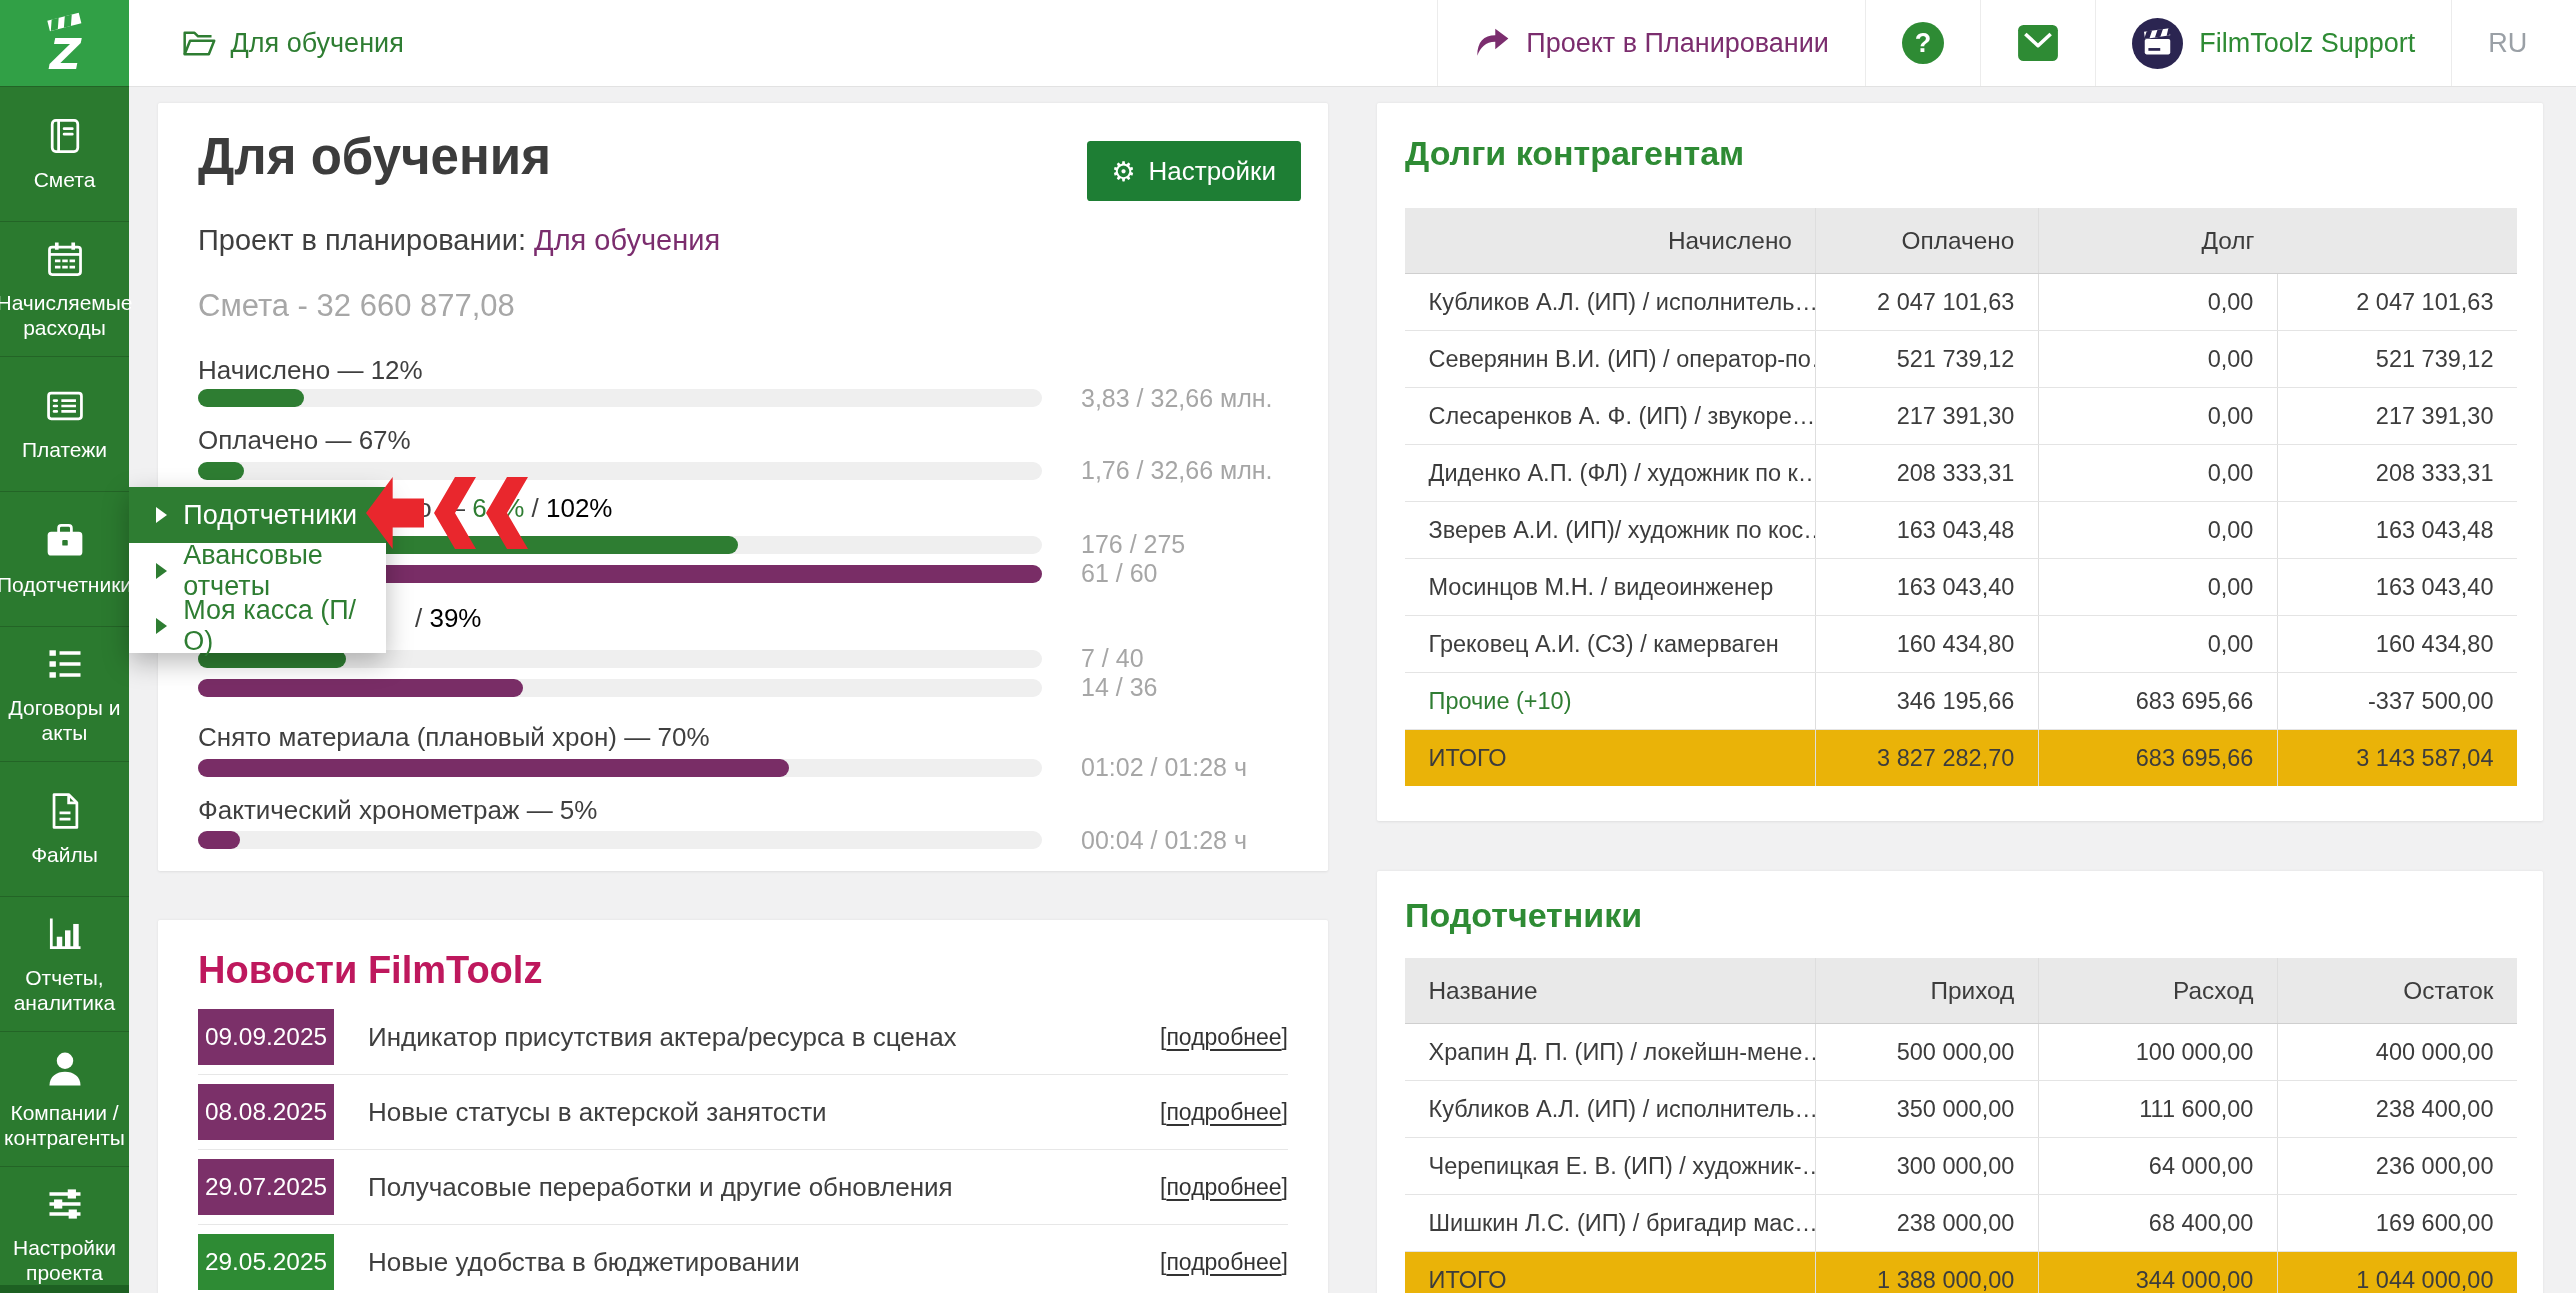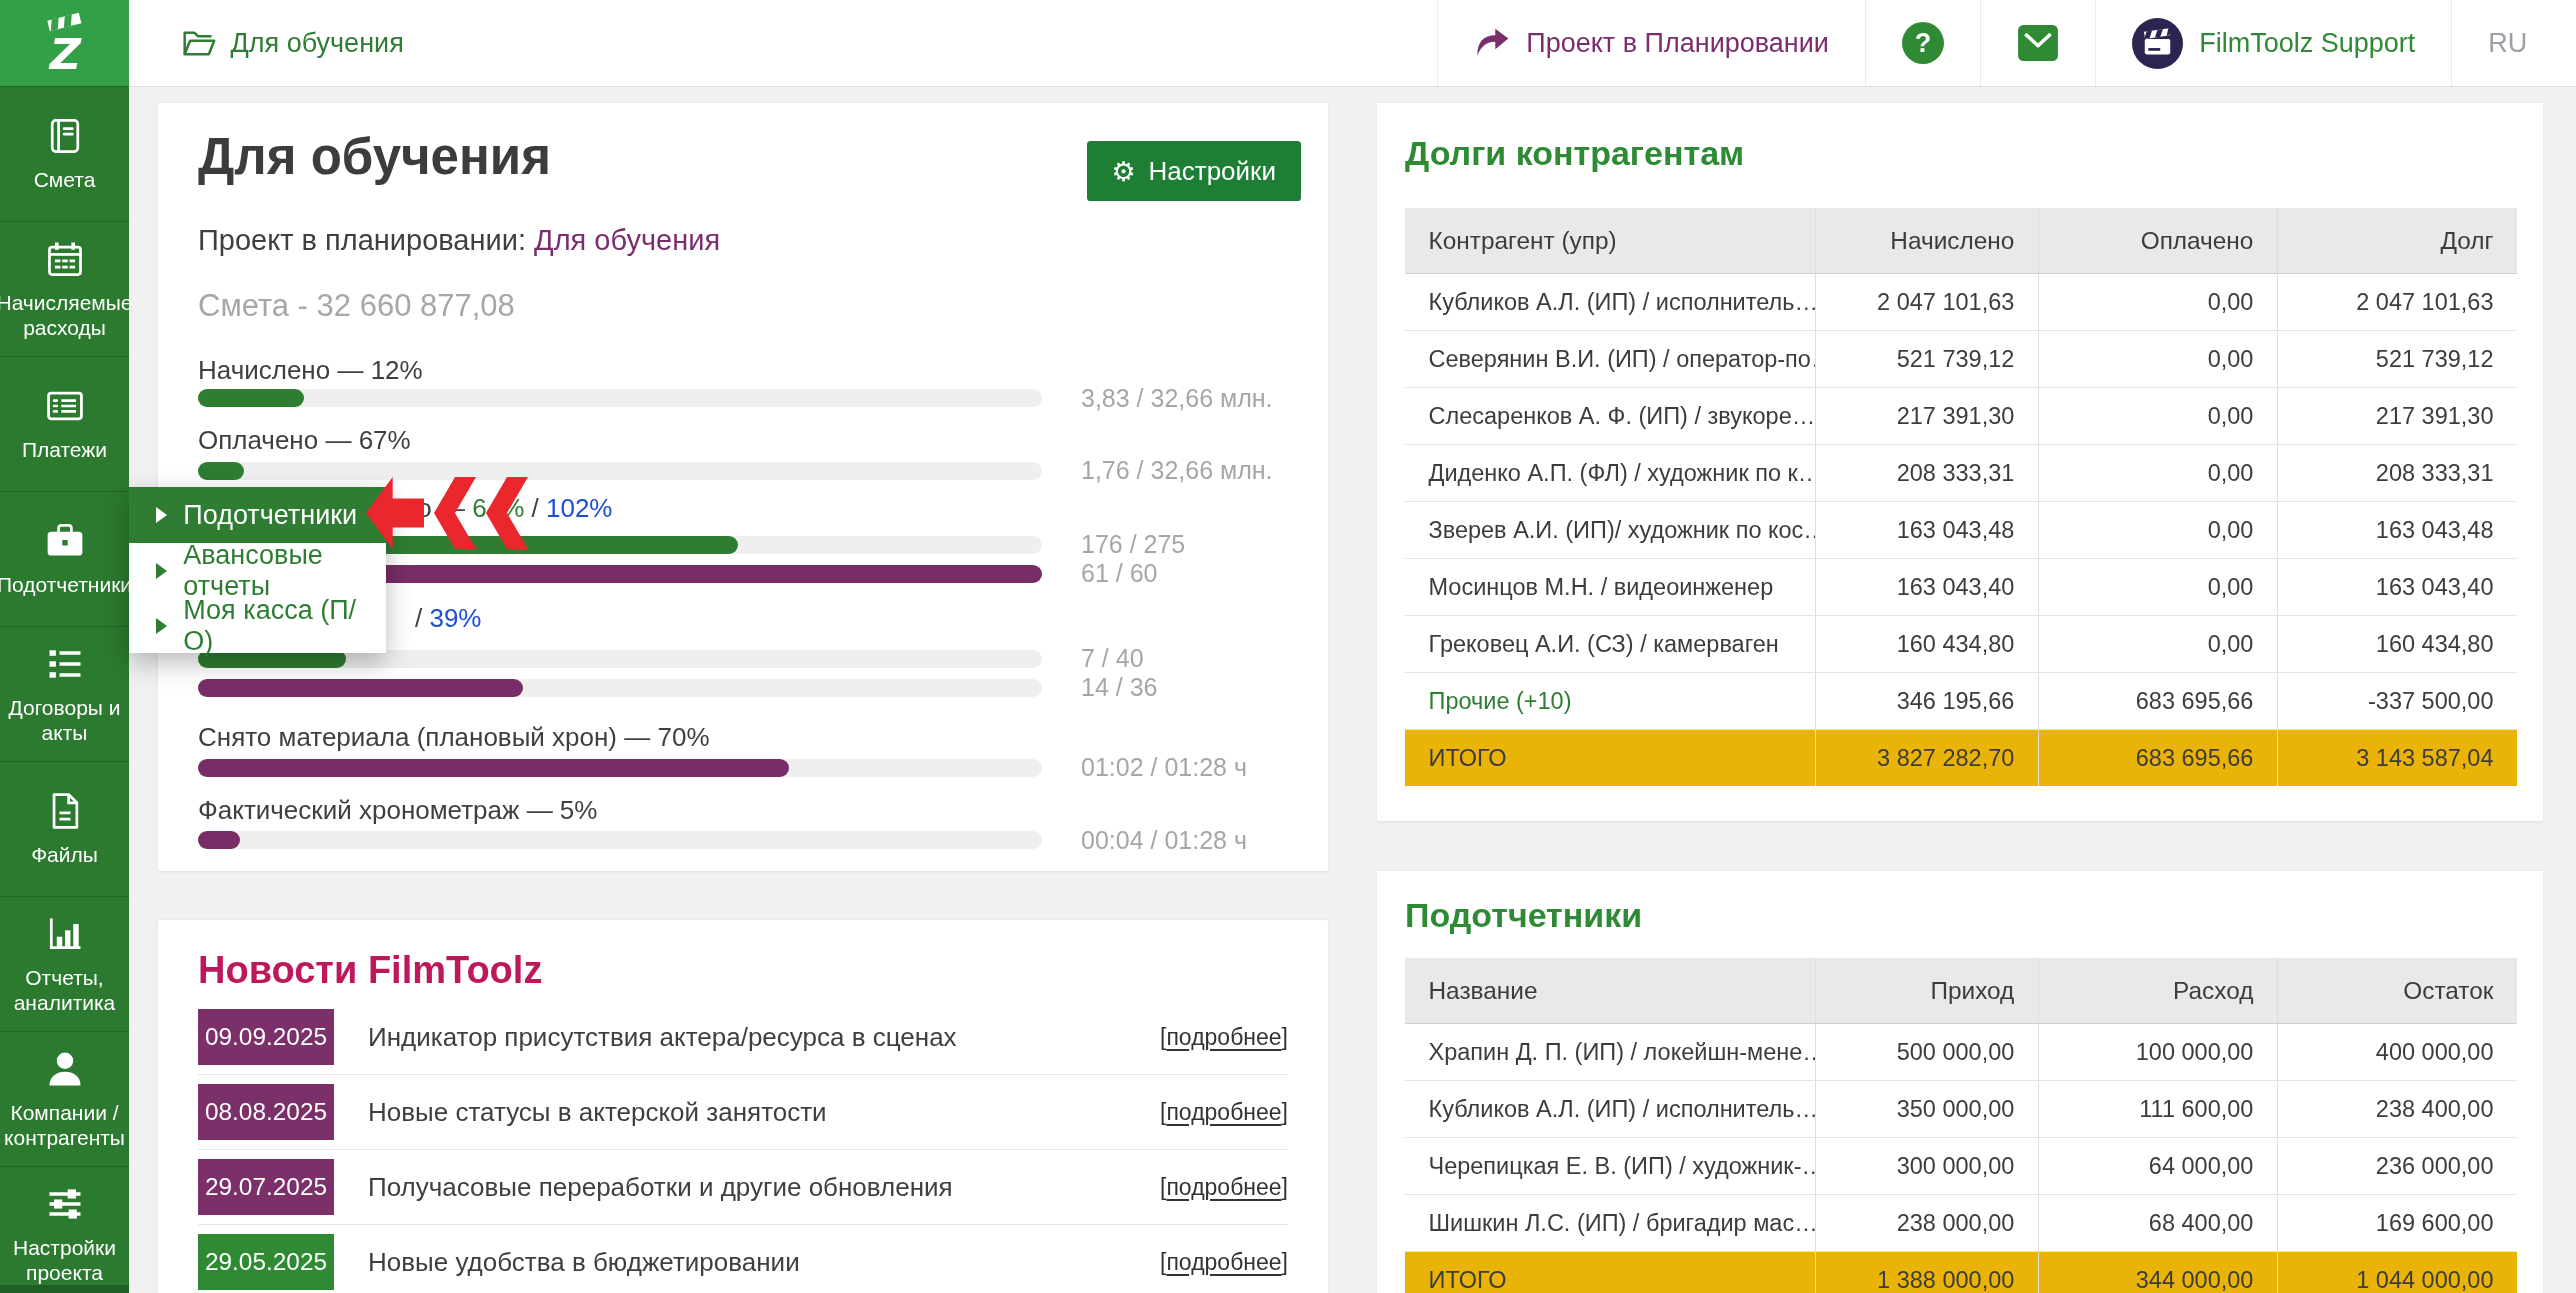--- a/index.html
+++ b/index.html
@@ -45,21 +45,21 @@
   .p-label{position:absolute;left:0;font-size:26px;color:#3f3f3f;white-space:nowrap;}
   .p-track{position:absolute;left:0;width:844px;height:18px;border-radius:9px;background:#efefef;}
   .p-fill{height:100%;border-radius:9px;}
   .p-fill.green{background:#2e7d32;}
   .p-fill.purple{background:#792d66;}
   .p-value{position:absolute;left:883px;font-size:25px;color:#a6a6a6;white-space:nowrap;}
   
   .frag{position:absolute;font-size:26px;white-space:nowrap;z-index:5;}
   #frag-1{left:403px;top:493px;}
   #frag-2{left:415px;top:603px;}
-  .frag .dark{color:#3f3f3f;} .frag .green{color:#2e7d32;} .frag .purple{color:#1d4ed8;}
+  .frag .dark{color:#3f3f3f;} .frag .green{color:#2e7d32;} .frag .purple{color:#000000;}
   
   #menu{position:absolute;left:129px;top:487px;width:257px;background:#fff;z-index:40;
         box-shadow:0 9px 25px rgba(0,0,0,.28);}
   .menu-item{height:55px;display:flex;align-items:center;padding-left:27px;font-size:27px;
              color:#2e7d32;background:#fff;cursor:pointer;}
   .menu-item.active{background:#2e7d32;color:#fff;height:56px;}
   .tri{width:0;height:0;border-top:8.1px solid transparent;border-bottom:8.1px solid transparent;
        border-left:11.8px solid currentColor;margin-right:16.3px;flex:none;}
   
   #arrows{position:absolute;left:366px;top:477px;display:flex;gap:10px;z-index:50;}
@@ -345,21 +345,20 @@
           <div class="news-text">Новые удобства в бюджетировании</div>
           <div class="news-more">[<u>подробнее</u>]</div>
         </div>
       </div>
   </section>
 
   <section class="card" id="card-debts">
     <h2 class="card-heading">Долги контрагентам</h2>
     <div class="table">
         <div class="trow thead">
-          <div class="tcell">Контрагент (упр)</div>
           <div class="tcell num">Начислено</div>
           <div class="tcell num">Оплачено</div>
           <div class="tcell num">Долг</div>
         </div>
         <div class="trow">
           <div class="tcell">Кубликов А.Л. (ИП) / исполнитель…</div>
           <div class="tcell num">2 047 101,63</div>
           <div class="tcell num">0,00</div>
           <div class="tcell num">2 047 101,63</div>
         </div>

